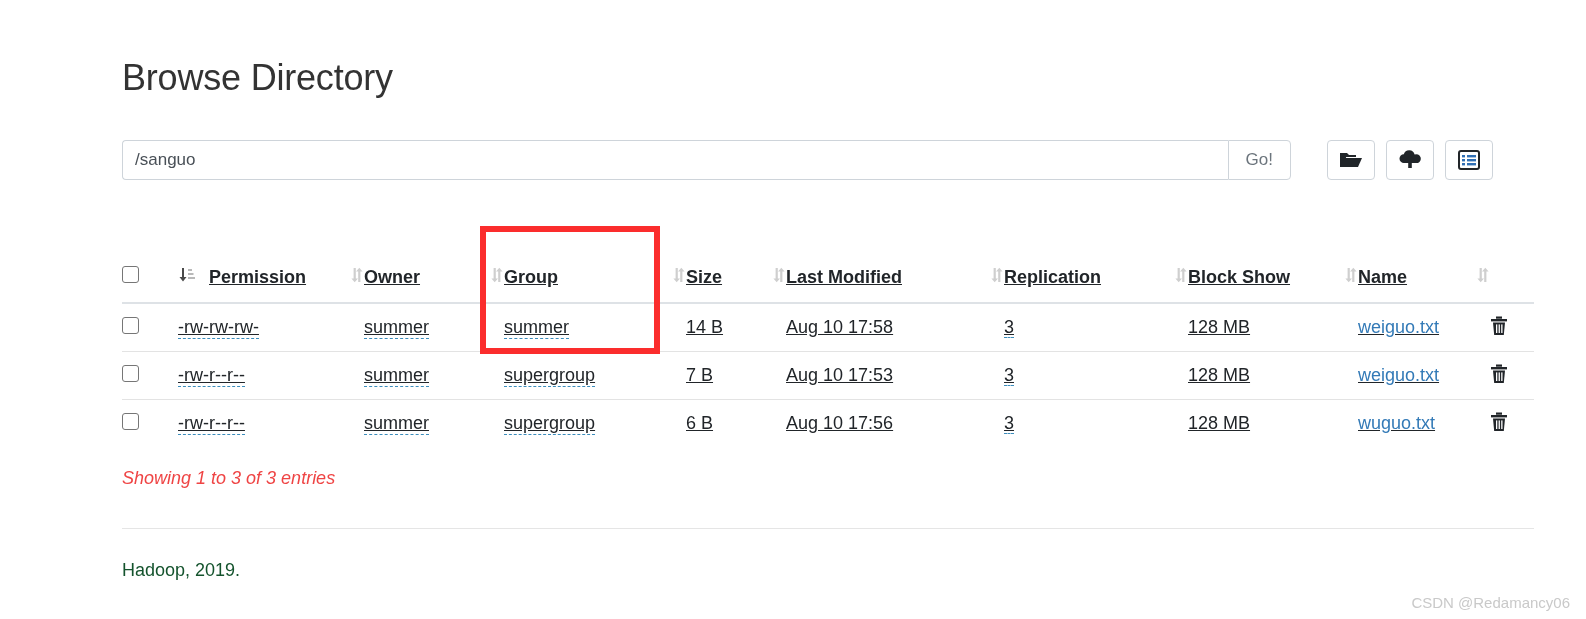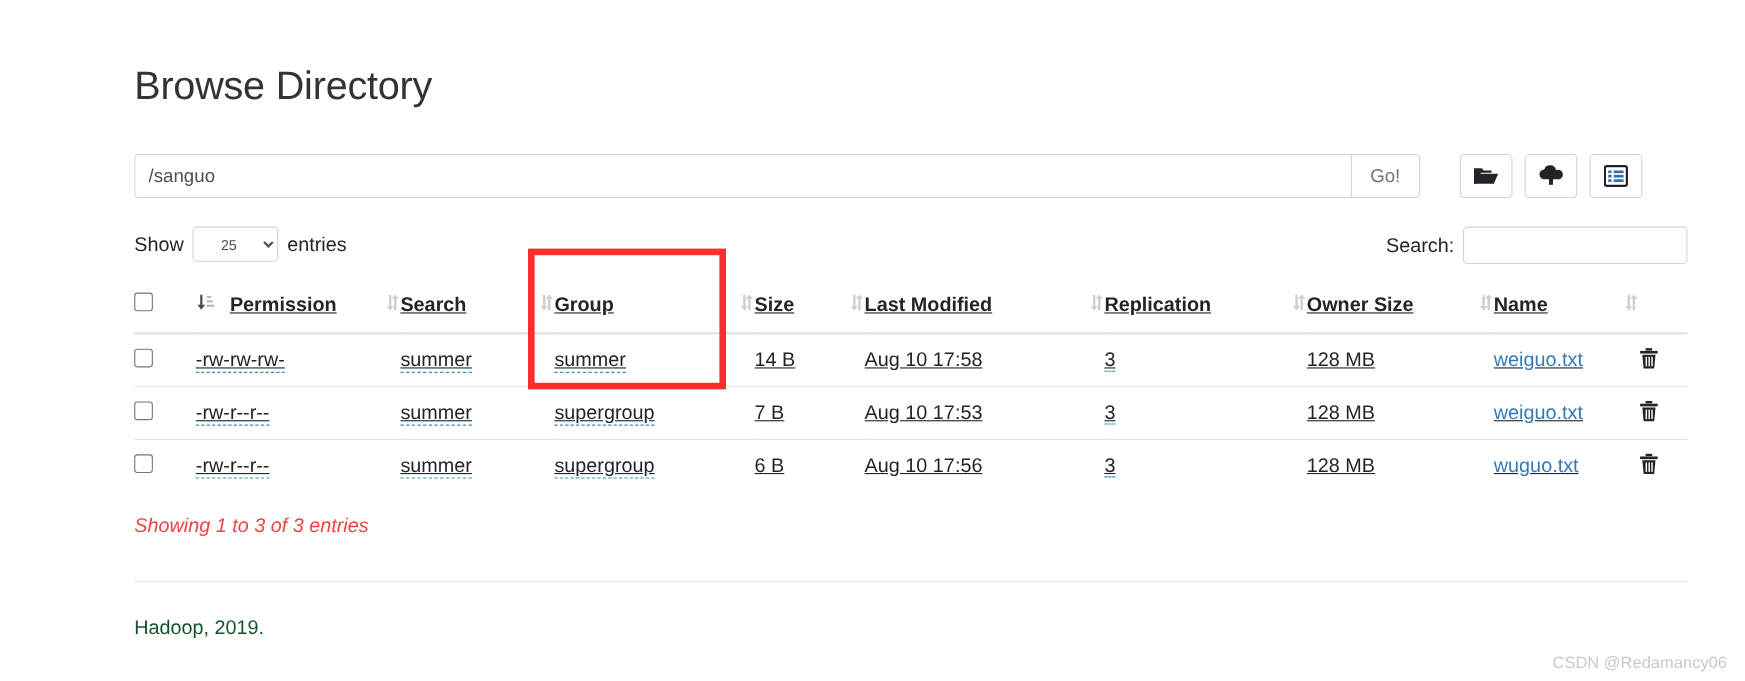--- a/index.html
+++ b/index.html
@@ -305,33 +305,20 @@
             <rect x="4" y="9" width="3" height="2.4" fill="#2f6fb5"></rect>
             <rect x="9" y="9" width="9" height="2.4" fill="#2f6fb5"></rect>
             <rect x="4" y="13" width="3" height="2.4" fill="#2f6fb5"></rect>
             <rect x="9" y="13" width="9" height="2.4" fill="#2f6fb5"></rect>
           </svg>
         </span>
       </button>
     </div>
   </div>
 
-  <div class="controls-row">
-    <div class="length-ctrl">
-      <span>Show</span>
-      <select class="length-select">
-        <option>25</option>
-      </select>
-      <span>entries</span>
-    </div>
-    <div class="search-ctrl">
-      <span class="search-label">Search:</span>
-      <input class="search-input" type="text" value="" style="">
-    </div>
-  </div>
 
   <div class="table-wrap">
     <table class="files">
       <thead>
         <tr>
           <th class="col-check">
             <span class="cb"></span>
           </th>
           <th class="col-perm">
             <div class="th-inner">
@@ -347,21 +334,21 @@
               <span class="th-sort-right">
                 <svg width="14" height="16" viewBox="0 0 14 16">
                   <path fill="#cfcfcf" d="M3.6 1v10.4H1.4L4.7 15.2 8 11.4H5.8V1z"></path>
                   <path fill="#cfcfcf" d="M10.4 15V4.6h2.2L9.3.8 6 4.6h2.2V15z"></path>
                 </svg>
               </span>
             </div>
           </th>
           <th class="col-owner">
             <div class="th-inner">
-              <span>Search</span>
+              <span>Owner</span>
               <span class="th-sort-right">
                 <svg width="14" height="16" viewBox="0 0 14 16">
                   <path fill="#cfcfcf" d="M3.6 1v10.4H1.4L4.7 15.2 8 11.4H5.8V1z"></path>
                   <path fill="#cfcfcf" d="M10.4 15V4.6h2.2L9.3.8 6 4.6h2.2V15z"></path>
                 </svg>
               </span>
             </div>
           </th>
           <th class="col-group">
             <div class="th-inner">
@@ -402,21 +389,21 @@
               <span class="th-sort-right">
                 <svg width="14" height="16" viewBox="0 0 14 16">
                   <path fill="#cfcfcf" d="M3.6 1v10.4H1.4L4.7 15.2 8 11.4H5.8V1z"></path>
                   <path fill="#cfcfcf" d="M10.4 15V4.6h2.2L9.3.8 6 4.6h2.2V15z"></path>
                 </svg>
               </span>
             </div>
           </th>
           <th class="col-block">
             <div class="th-inner">
-              <span>Owner Size</span>
+              <span>Block Show</span>
               <span class="th-sort-right">
                 <svg width="14" height="16" viewBox="0 0 14 16">
                   <path fill="#cfcfcf" d="M3.6 1v10.4H1.4L4.7 15.2 8 11.4H5.8V1z"></path>
                   <path fill="#cfcfcf" d="M10.4 15V4.6h2.2L9.3.8 6 4.6h2.2V15z"></path>
                 </svg>
               </span>
             </div>
           </th>
           <th class="col-name">
             <div class="th-inner">

